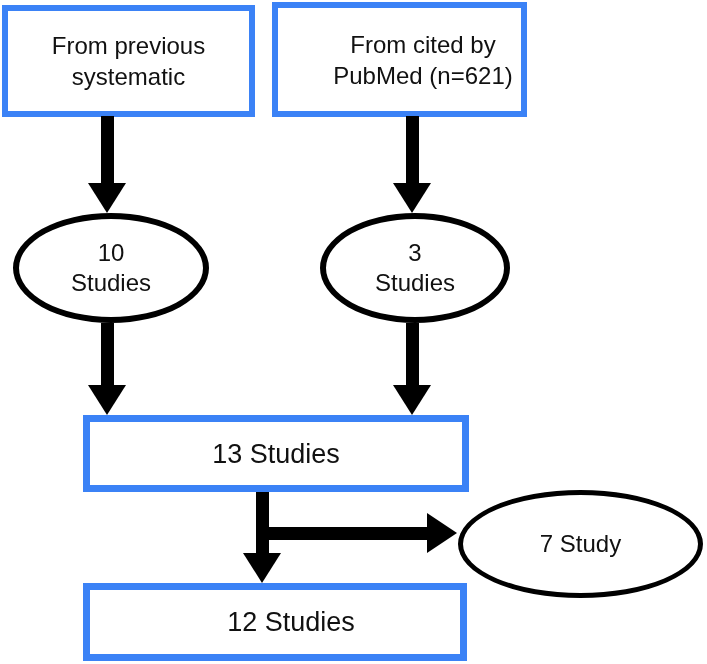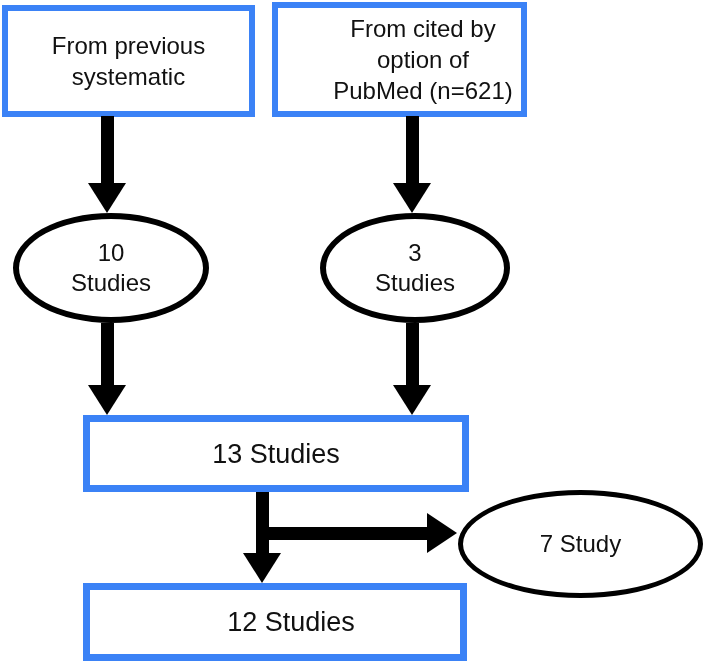--- a/index.html
+++ b/index.html
@@ -40,21 +40,20 @@
 
 <div class="canvas">
 
   <div class="node-box txt-sm" style="left:2px; top:5px; width:253px; height:112px;">
     <span class="line">From previous</span>
     <span class="line">systematic</span>
   </div>
 
   <div class="node-box txt-sm" style="left:272px; top:2px; width:255px; height:115px;padding-left:47px;">
     <span class="line">From cited by</span>
-    <span class="line">option of</span>
     <span class="line">PubMed (n=621)</span>
   </div>
 
   <div>
     <div class="shaft" style="left:101px; top:116px; width:13px; height:68px;"></div>
     <div class="head-down" style="left:88px; top:183px;"></div>
   </div>
 
   <div>
     <div class="shaft" style="left:406px; top:116px; width:13px; height:68px;"></div>

